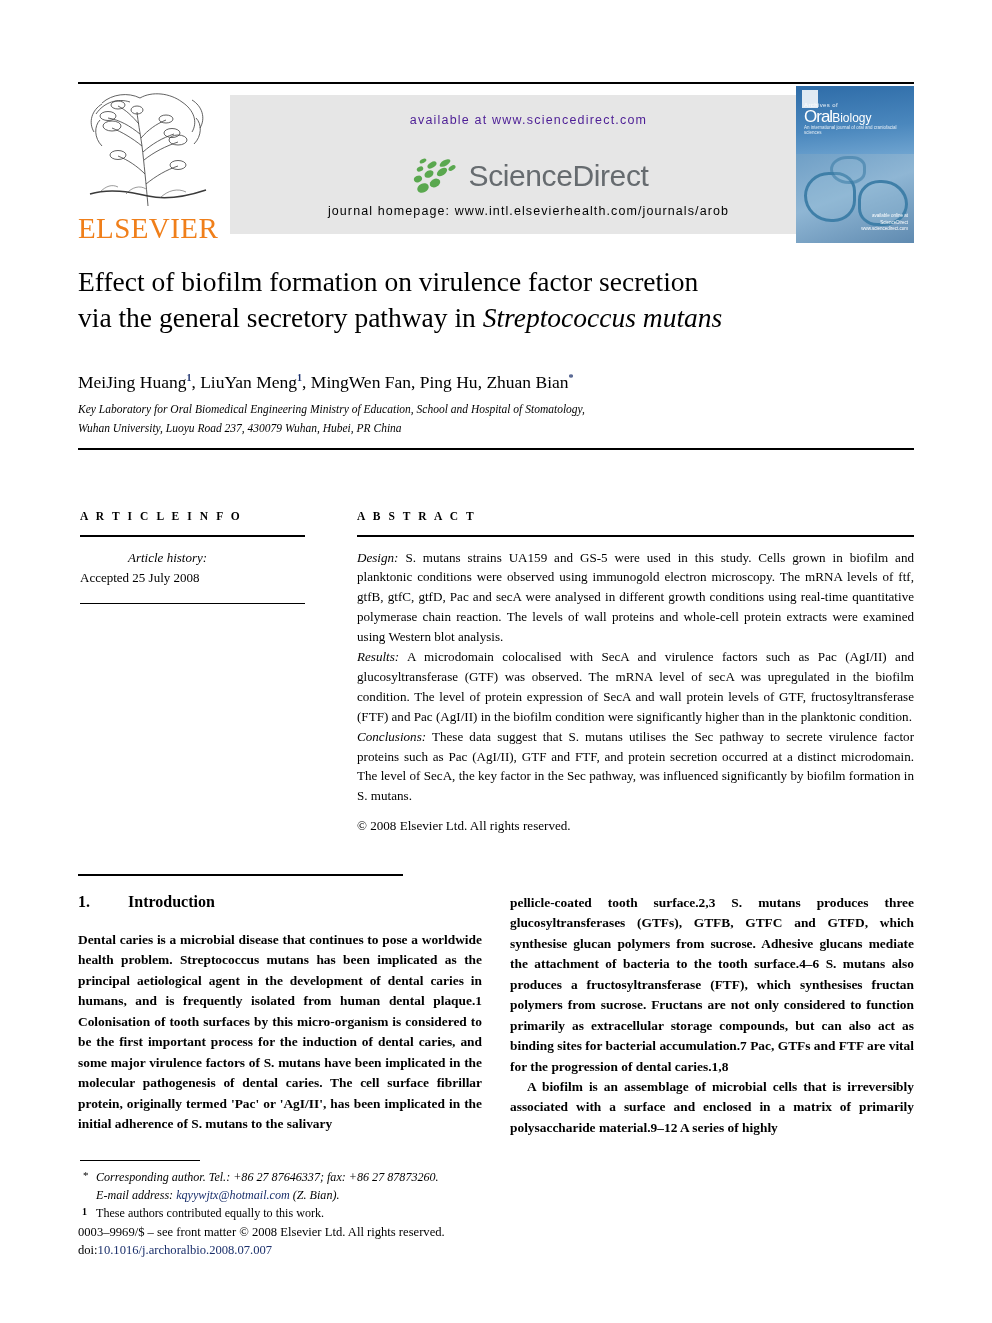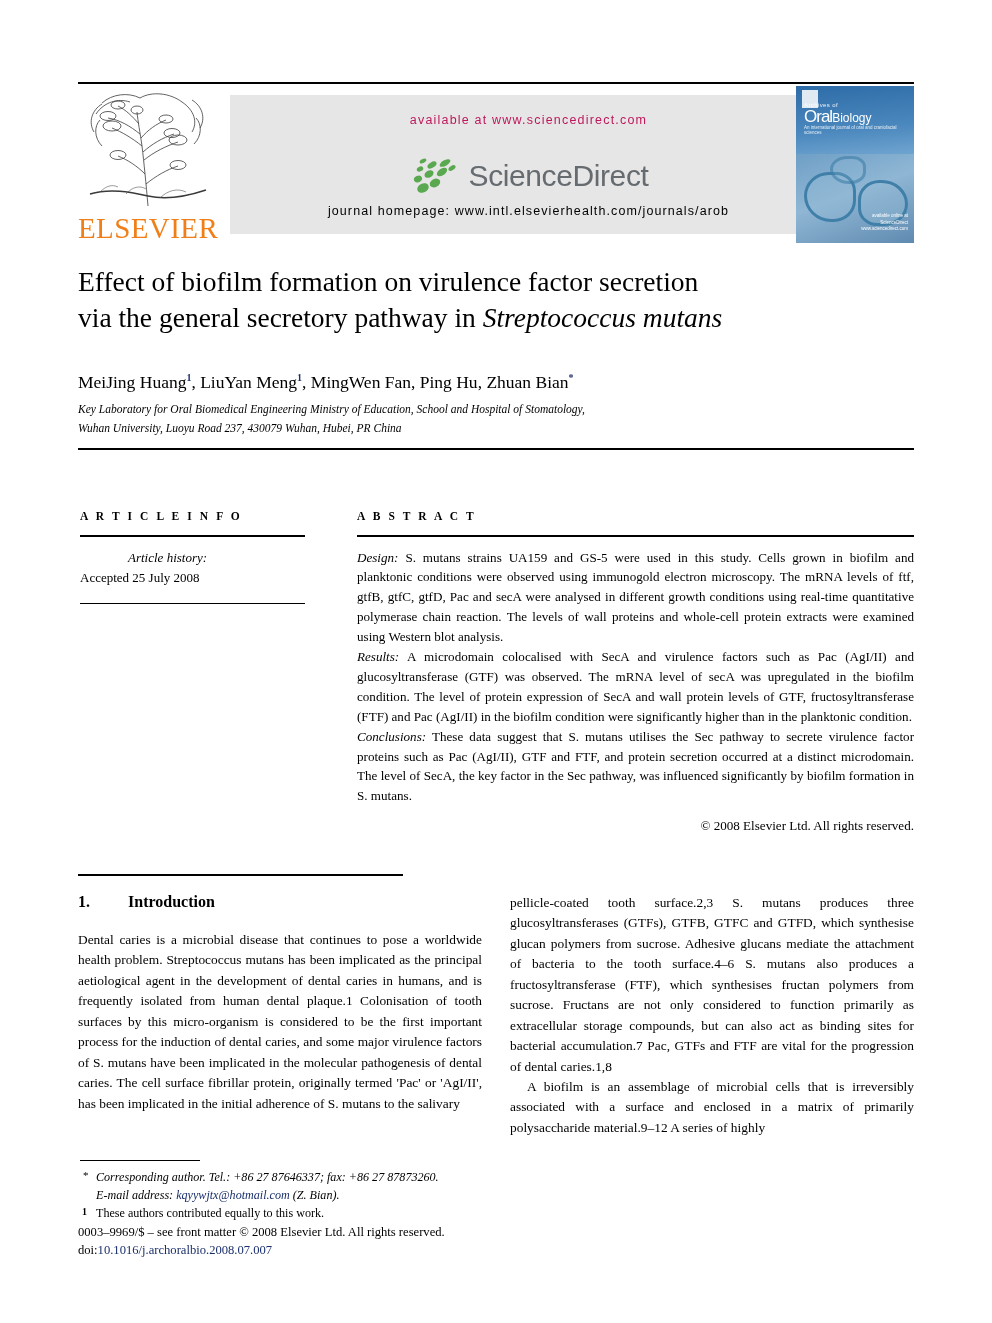--- a/index.html
+++ b/index.html
@@ -83,21 +83,21 @@
   }
   .sd-avail {
     position: absolute;
     top: 18px;
     left: 0;
     width: 597px;
     text-align: center;
     font-family: "Liberation Sans", sans-serif;
     font-size: 12.5px;
     letter-spacing: 1.2px;
-    color: #be185d;
+    color: #4c1d95;
   }
   .sd-logo {
     position: absolute;
     top: 59px;
     left: 0;
     width: 597px;
     height: 44px;
     display: flex;
     align-items: center;
     justify-content: center;
@@ -256,21 +256,21 @@
   .abs-body {
     font-family: "Liberation Serif", serif;
     font-size: 13.1px;
     line-height: 1.52;
     text-align: justify;
     color: #000;
   }
   .abs-body p { margin: 0; }
   .abs-lead { font-style: italic; }
   .copyright {
-    text-align: right;
+    text-align: left;
     margin-top: 10px;
     font-family: "Liberation Serif", serif;
     font-size: 13.1px;
   }
 
   
   .rule-sec {
     position: absolute;
     top: 874px;
     left: 78px;
@@ -304,21 +304,21 @@
     position: absolute;
     left: 510px;
     top: 893px;
     width: 404px;
     font-family: "Liberation Serif", serif;
     font-size: 13.4px;
     line-height: 1.525;
     text-align: justify;
     color: #000;
   }
-  .body-left p, .body-right p { margin: 0; }
+  .body-left p, .body-right p { margin: 0; font-weight: bold; }
   .indent { text-indent: 17px; }
 
   
   .foot-rule {
     position: absolute;
     left: 80px;
     top: 1160px;
     width: 120px;
     height: 1.4px;
     background: #000;

